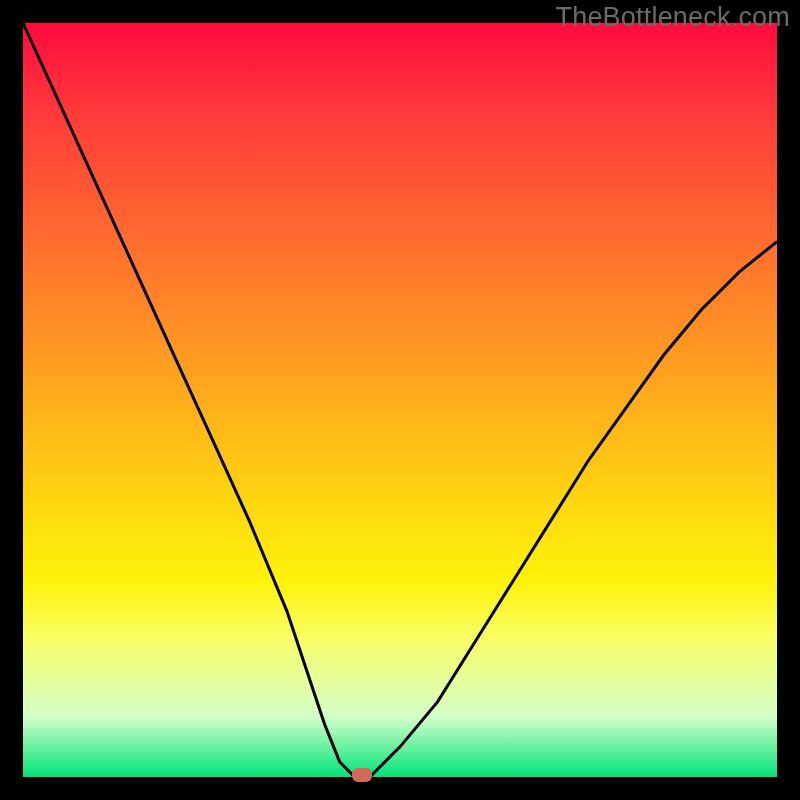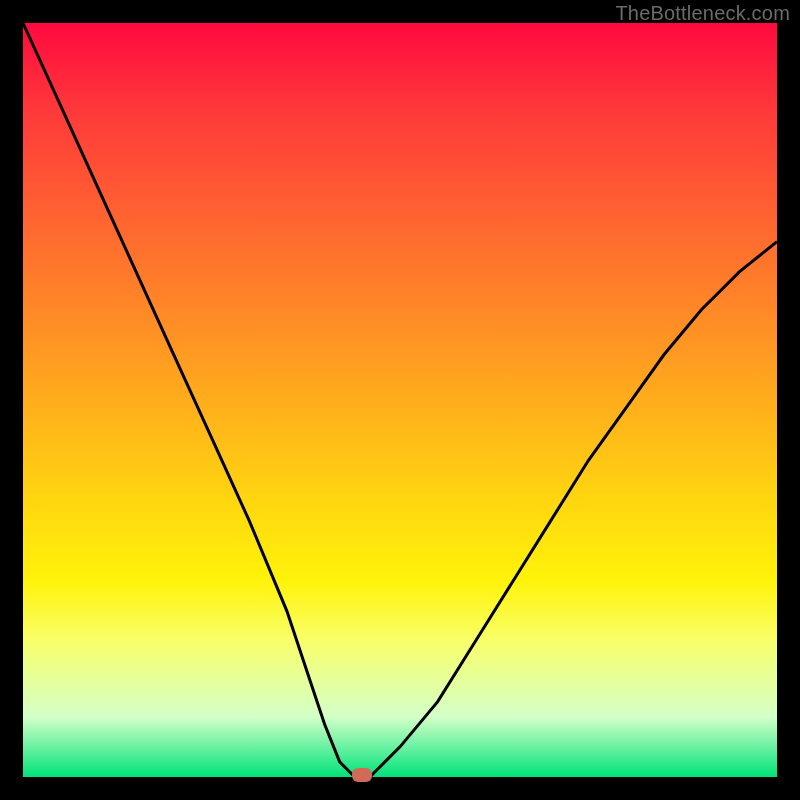--- a/index.html
+++ b/index.html
@@ -34,21 +34,21 @@
       #fff30a 74%,
       #f8ff6a 82%,
       #d4ffc8 92%,
       #00e37a 100%);
   }
   .watermark {
     position: absolute;
     top: 2px;
     right: 10px;
     font-family: Arial, Helvetica, sans-serif;
-    font-size: 20px;
+    font-size: 27px;
     color: #6b6b6b;
     font-weight: 500;
     letter-spacing: 0.2px;
   }
   svg.curve {
     position: absolute;
     left: 0;
     top: 0;
     width: 754px;
     height: 754px;

